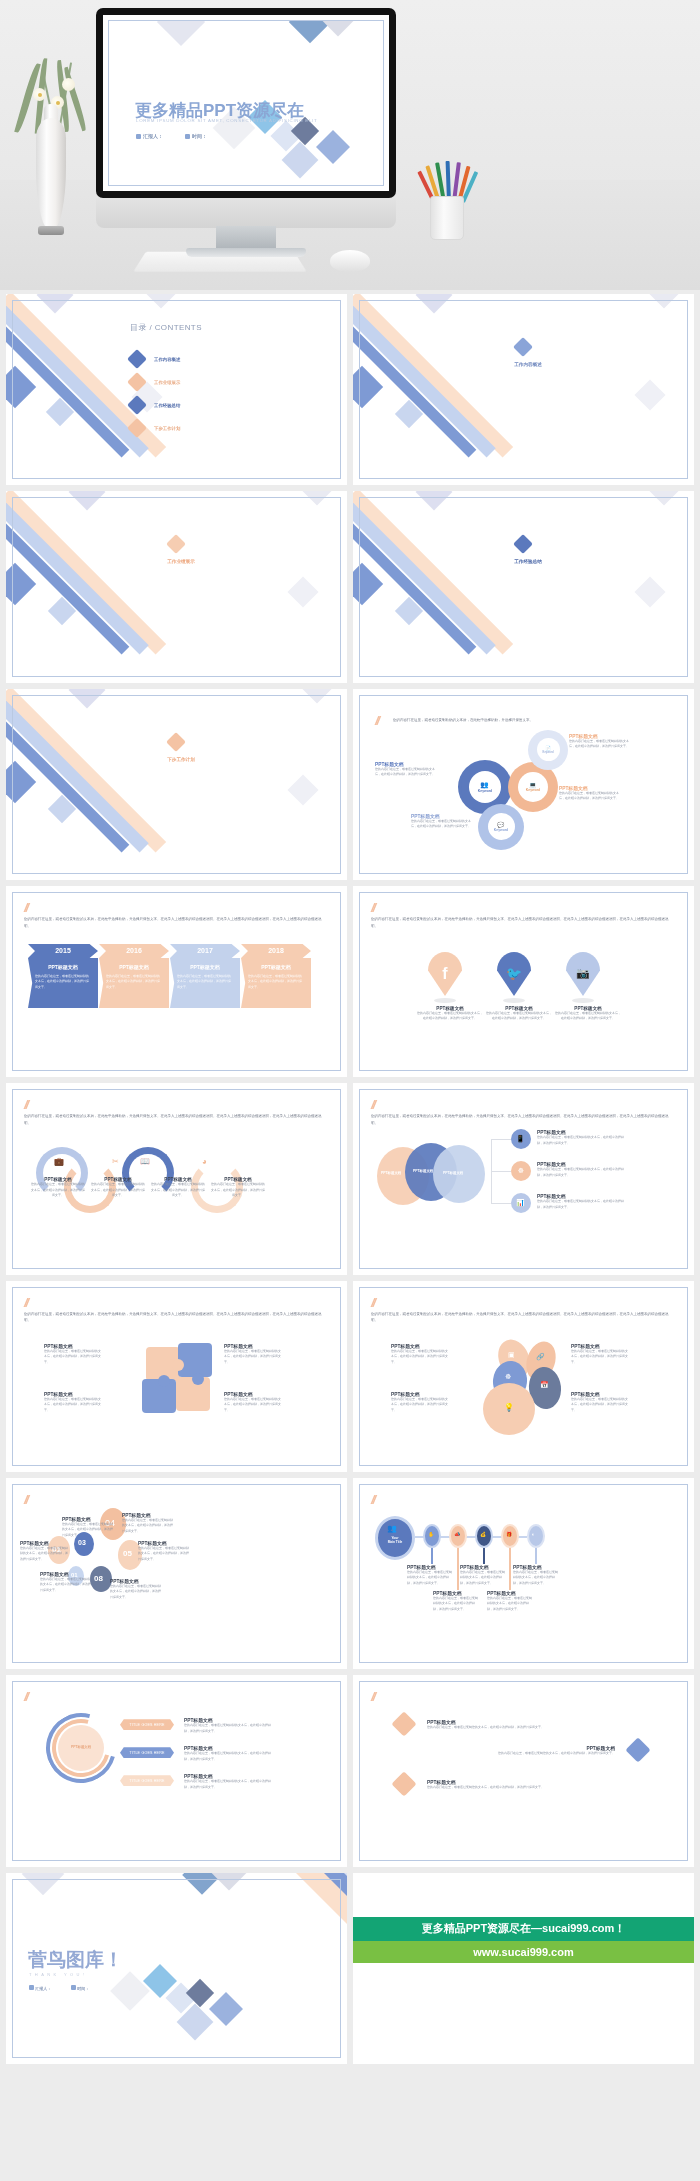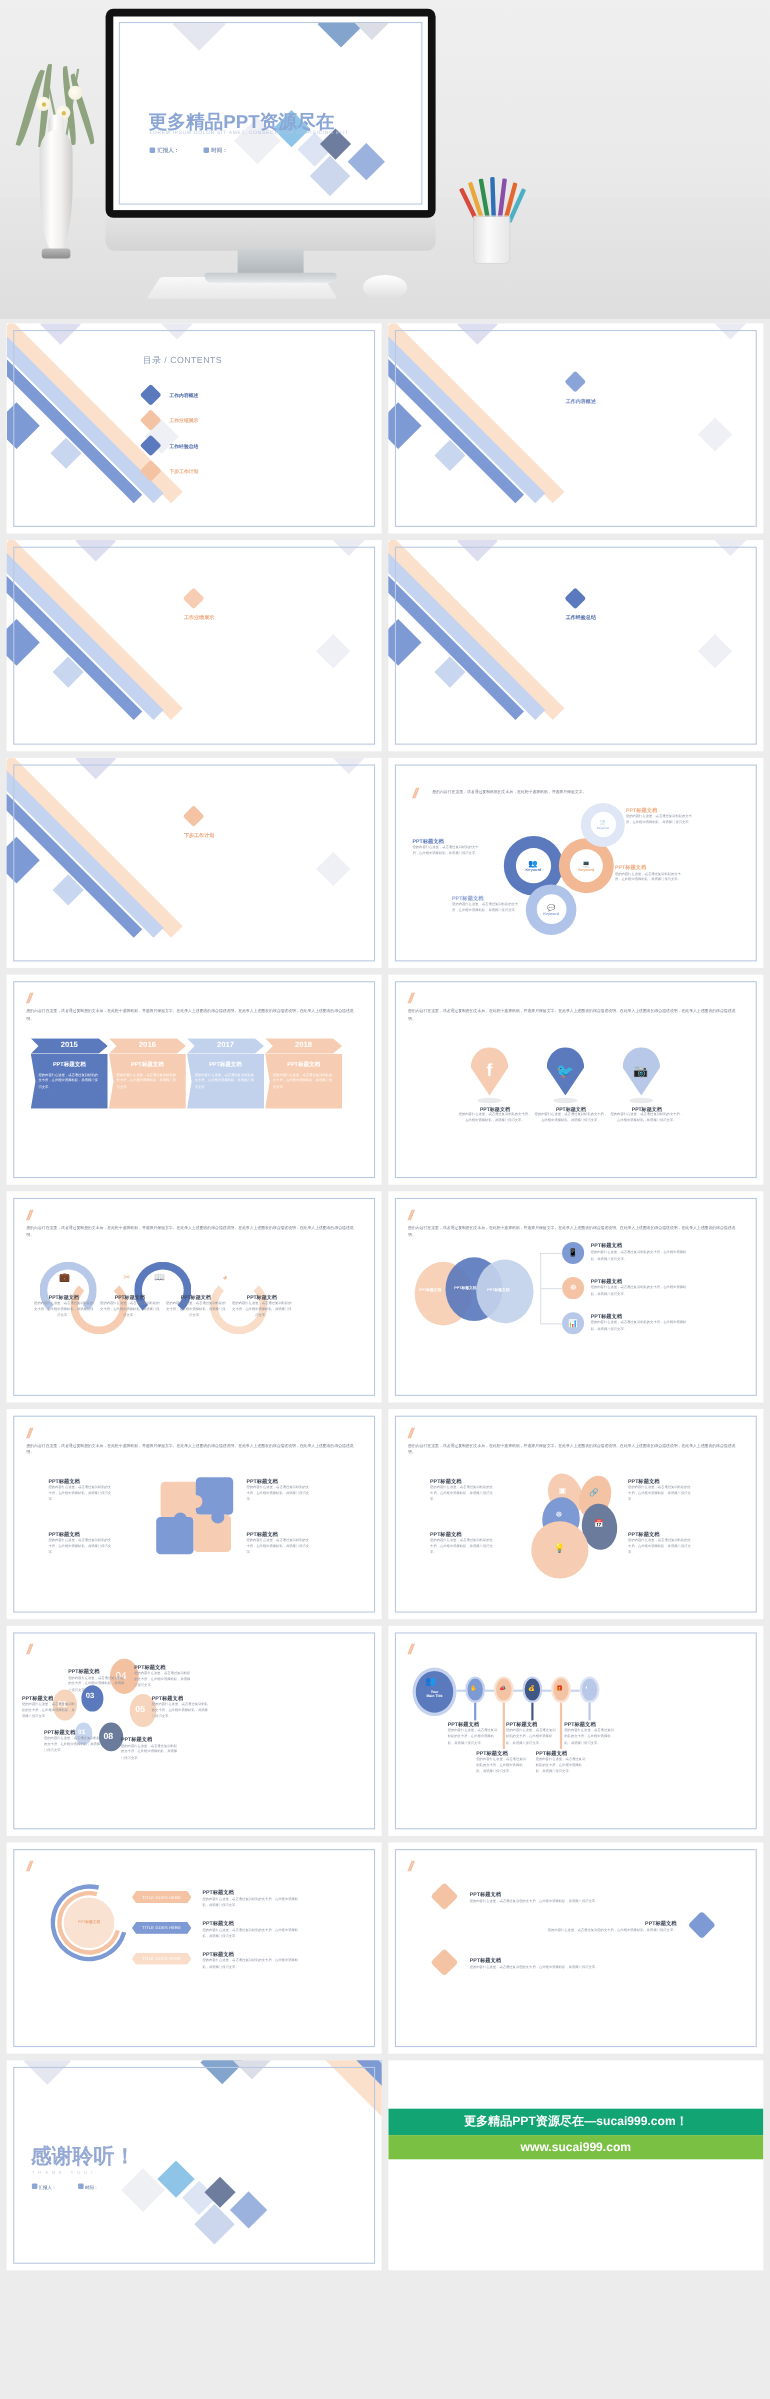--- a/index.html
+++ b/index.html
@@ -739,21 +739,21 @@
         <div class="band" style="left:308px;top:-10px;width:20px;height:300px;background:#7e9ad4;"></div>
         <div class="band" style="left:328px;top:-10px;width:16px;height:300px;background:#d7e0f2;"></div>
         <div class="dia" style="left:110px;top:104px;width:28px;height:28px;background:#eff0f4;"></div>
         <div class="dia" style="left:142px;top:96px;width:24px;height:24px;background:#8ec4e8;"></div>
         <div class="dia" style="left:164px;top:114px;width:22px;height:22px;background:#dde5f4;"></div>
         <div class="dia" style="left:184px;top:110px;width:20px;height:20px;background:#6e7c9d;"></div>
         <div class="dia" style="left:176px;top:136px;width:26px;height:26px;background:#ccd7ee;"></div>
         <div class="dia" style="left:208px;top:124px;width:24px;height:24px;background:#9bb2de;"></div>
       </div>
       <div class="frame"></div>
-      <div class="thanks">感谢聆听！</div>
+      <div class="thanks">菅鸟图库！</div>
       <div class="thanks-sub">THANK YOU!</div>
       <div class="thanks-meta">
         <span>
           <i class="t-ic"></i>
           <b>汇报人：</b>
         </span>
         <span>
           <i class="t-ic"></i>
           <b>时间：</b>
         </span>

